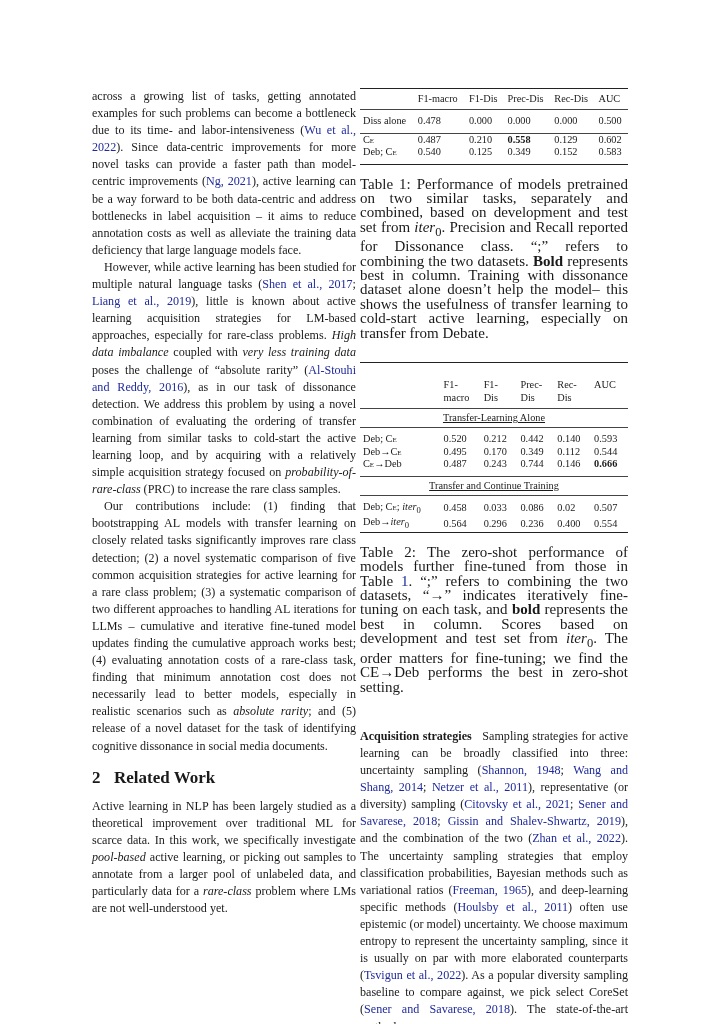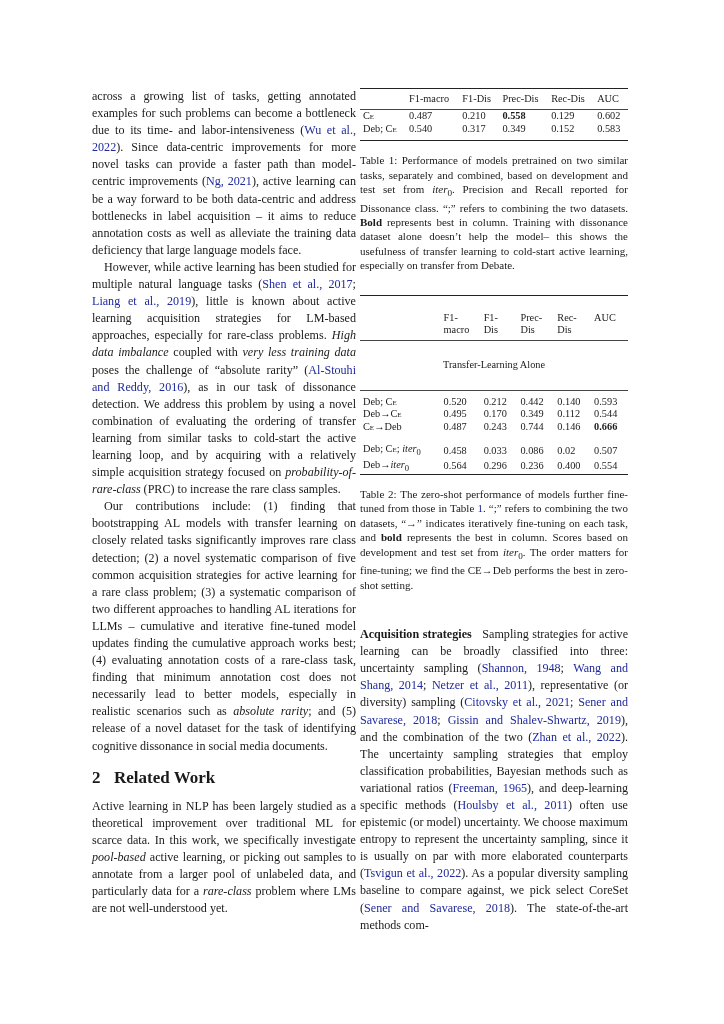--- a/index.html
+++ b/index.html
@@ -18,23 +18,23 @@
   h2 .num { display:inline-block; width:22px; }
   table { border-collapse:collapse; width:100%; font-size:10.3px; line-height:12.4px; }
   td, th { font-weight:normal; padding:0 3px; white-space:nowrap; }
   .t1 { border-top:1.3px solid #222; border-bottom:1.3px solid #222; }
   .t1 th { padding-top:4px; padding-bottom:4px; text-align:left; border-bottom:0.8px solid #444; }
   .t1 td { text-align:left; }
   .t1 tr.grp-first td { padding-top:5px; }
   .t1 tr.grp-last td { padding-bottom:5px; }
   .t1 tr.sep td { border-bottom:0.8px solid #444; }
   .t2 th { text-align:left; vertical-align:top; padding-top:16px; padding-bottom:4px; border-bottom:0.8px solid #444;margin-left:48px; }
-  .t2 .section td { text-align:center; padding:18px 0; border-bottom:0.8px solid #444; }
+  .t2 .section td { text-align:center; padding:3px 0; border-bottom:0.8px solid #444;text-decoration:underline; }
   .t2 td { text-align:left; }
-  .caption { font-size:11px; line-height:14.4px; text-align:justify; margin-top:12px; }
+  .caption { font-size:15px; line-height:14.4px; text-align:justify; margin-top:12px; }
   .t2wrap { margin-top:22px; }
 </style>
 </head>
 <body>
 
 <div id="left" class="col">
   <p><span>across a growing list of tasks, getting annotated examples for such problems can become a bottleneck due to its time- and labor-intensiveness (</span><a class="cite">Wu et al., 2022</a><span>). Since data-centric improvements for more novel tasks can provide a faster path than model-centric improvements (</span><a class="cite">Ng, 2021</a><span>), active learning can be a way forward to be both data-centric and address bottlenecks in label acquisition – it aims to reduce annotation costs as well as alleviate the training data deficiency that large language models face.</span></p>
 
   <p class="indent"><span>However, while active learning has been studied for multiple natural language tasks (</span><a class="cite">Shen et al., 2017</a><span>; </span><a class="cite">Liang et al., 2019</a><span>), little is known about active learning acquisition strategies for LM-based approaches, especially for rare-class problems. </span><i>High data imbalance</i><span> coupled with </span><i>very less training data</i><span> poses the challenge of “absolute rarity” (</span><a class="cite">Al-Stouhi and Reddy, 2016</a><span>), as in our task of dissonance detection. We address this problem by using a novel combination of evaluating the ordering of transfer learning from similar tasks to cold-start the active learning loop, and by acquiring with a relatively simple acquisition strategy focused on </span><i>probability-of-rare-class</i><span> (PRC) to increase the rare class samples.</span></p>
 
@@ -52,32 +52,40 @@
       <tr>
         <th></th>
         <th>F1-macro</th>
         <th>F1-Dis</th>
         <th>Prec-Dis</th>
         <th>Rec-Dis</th>
         <th>AUC</th>
       </tr>
     </thead>
     <tbody id="t1body">
+        <tr class="grp-first grp-last sep">
+          <td>Diss alone</td>
+          <td>0.478</td>
+          <td>0.000</td>
+          <td>0.000</td>
+          <td>0.000</td>
+          <td>0.500</td>
+        </tr>
         <tr>
           <td><span class="sc">Ce</span></td>
           <td>0.487</td>
           <td>0.210</td>
           <td><b>0.558</b></td>
           <td>0.129</td>
           <td>0.602</td>
         </tr>
         <tr class="grp-last">
           <td>Deb; <span class="sc">Ce</span></td>
           <td>0.540</td>
-          <td>0.317</td>
+          <td>0.125</td>
           <td>0.349</td>
           <td>0.152</td>
           <td>0.583</td>
         </tr>
       </tbody>
   </table>
 
   <div class="caption"><span>Table 1: Performance of models pretrained on two similar tasks, separately and combined, based on development and test set from </span><i>iter</i><sub>0</sub><span>. Precision and Recall reported for Dissonance class. “;” refers to combining the two datasets. </span><b>Bold</b><span> represents best in column. Training with dissonance dataset alone doesn’t help the model– this shows the usefulness of transfer learning to cold-start active learning, especially on transfer from Debate.</span></div>
 
   <div class="t2wrap">
@@ -113,20 +121,23 @@
             <td>0.544</td>
           </tr>
           <tr class=" grp-last">
             <td><span class="sc">Ce</span>→Deb</td>
             <td>0.487</td>
             <td>0.243</td>
             <td>0.744</td>
             <td>0.146</td>
             <td><b>0.666</b></td>
           </tr>
+          <tr class="section">
+            <td colspan="6" style="border-top: 0.8px solid rgb(68, 68, 68);">Transfer and Continue Training</td>
+          </tr>
           <tr class="grp-first">
             <td>Deb; <span class="sc">Ce</span>; <i>iter</i><sub>0</sub></td>
             <td>0.458</td>
             <td>0.033</td>
             <td>0.086</td>
             <td>0.02</td>
             <td>0.507</td>
           </tr>
           <tr>
             <td>Deb→<i>iter</i><sub>0</sub></td>

